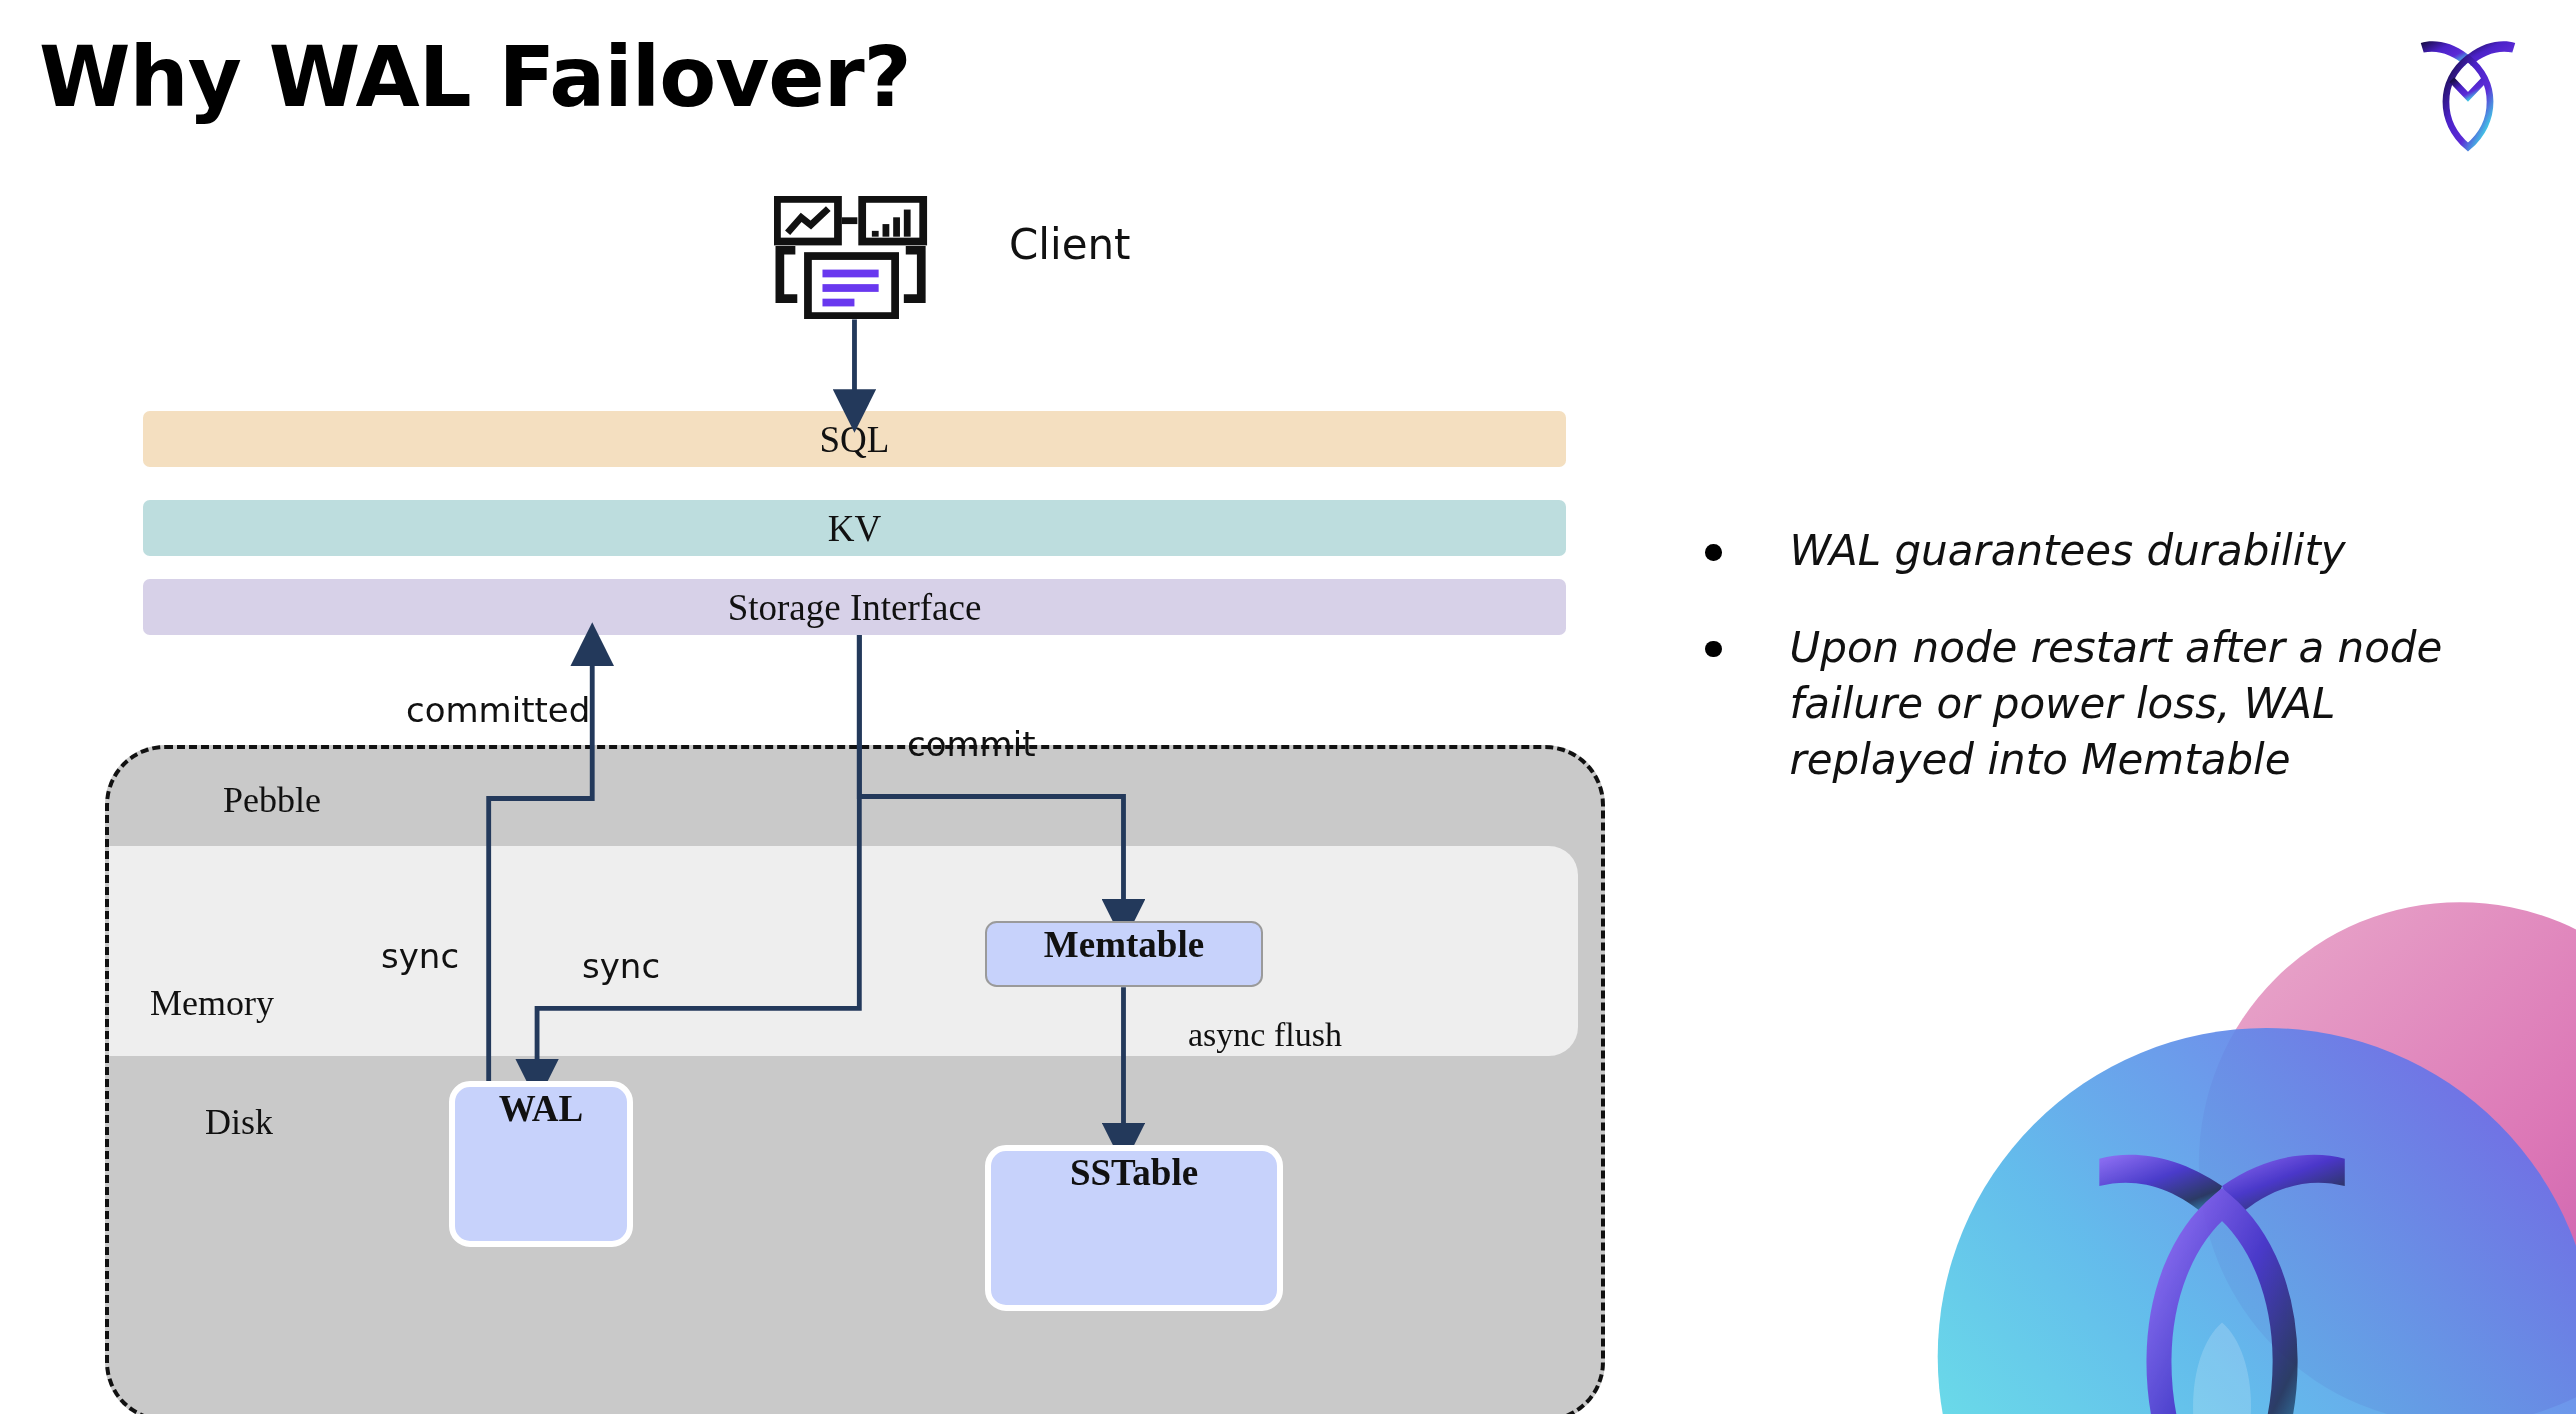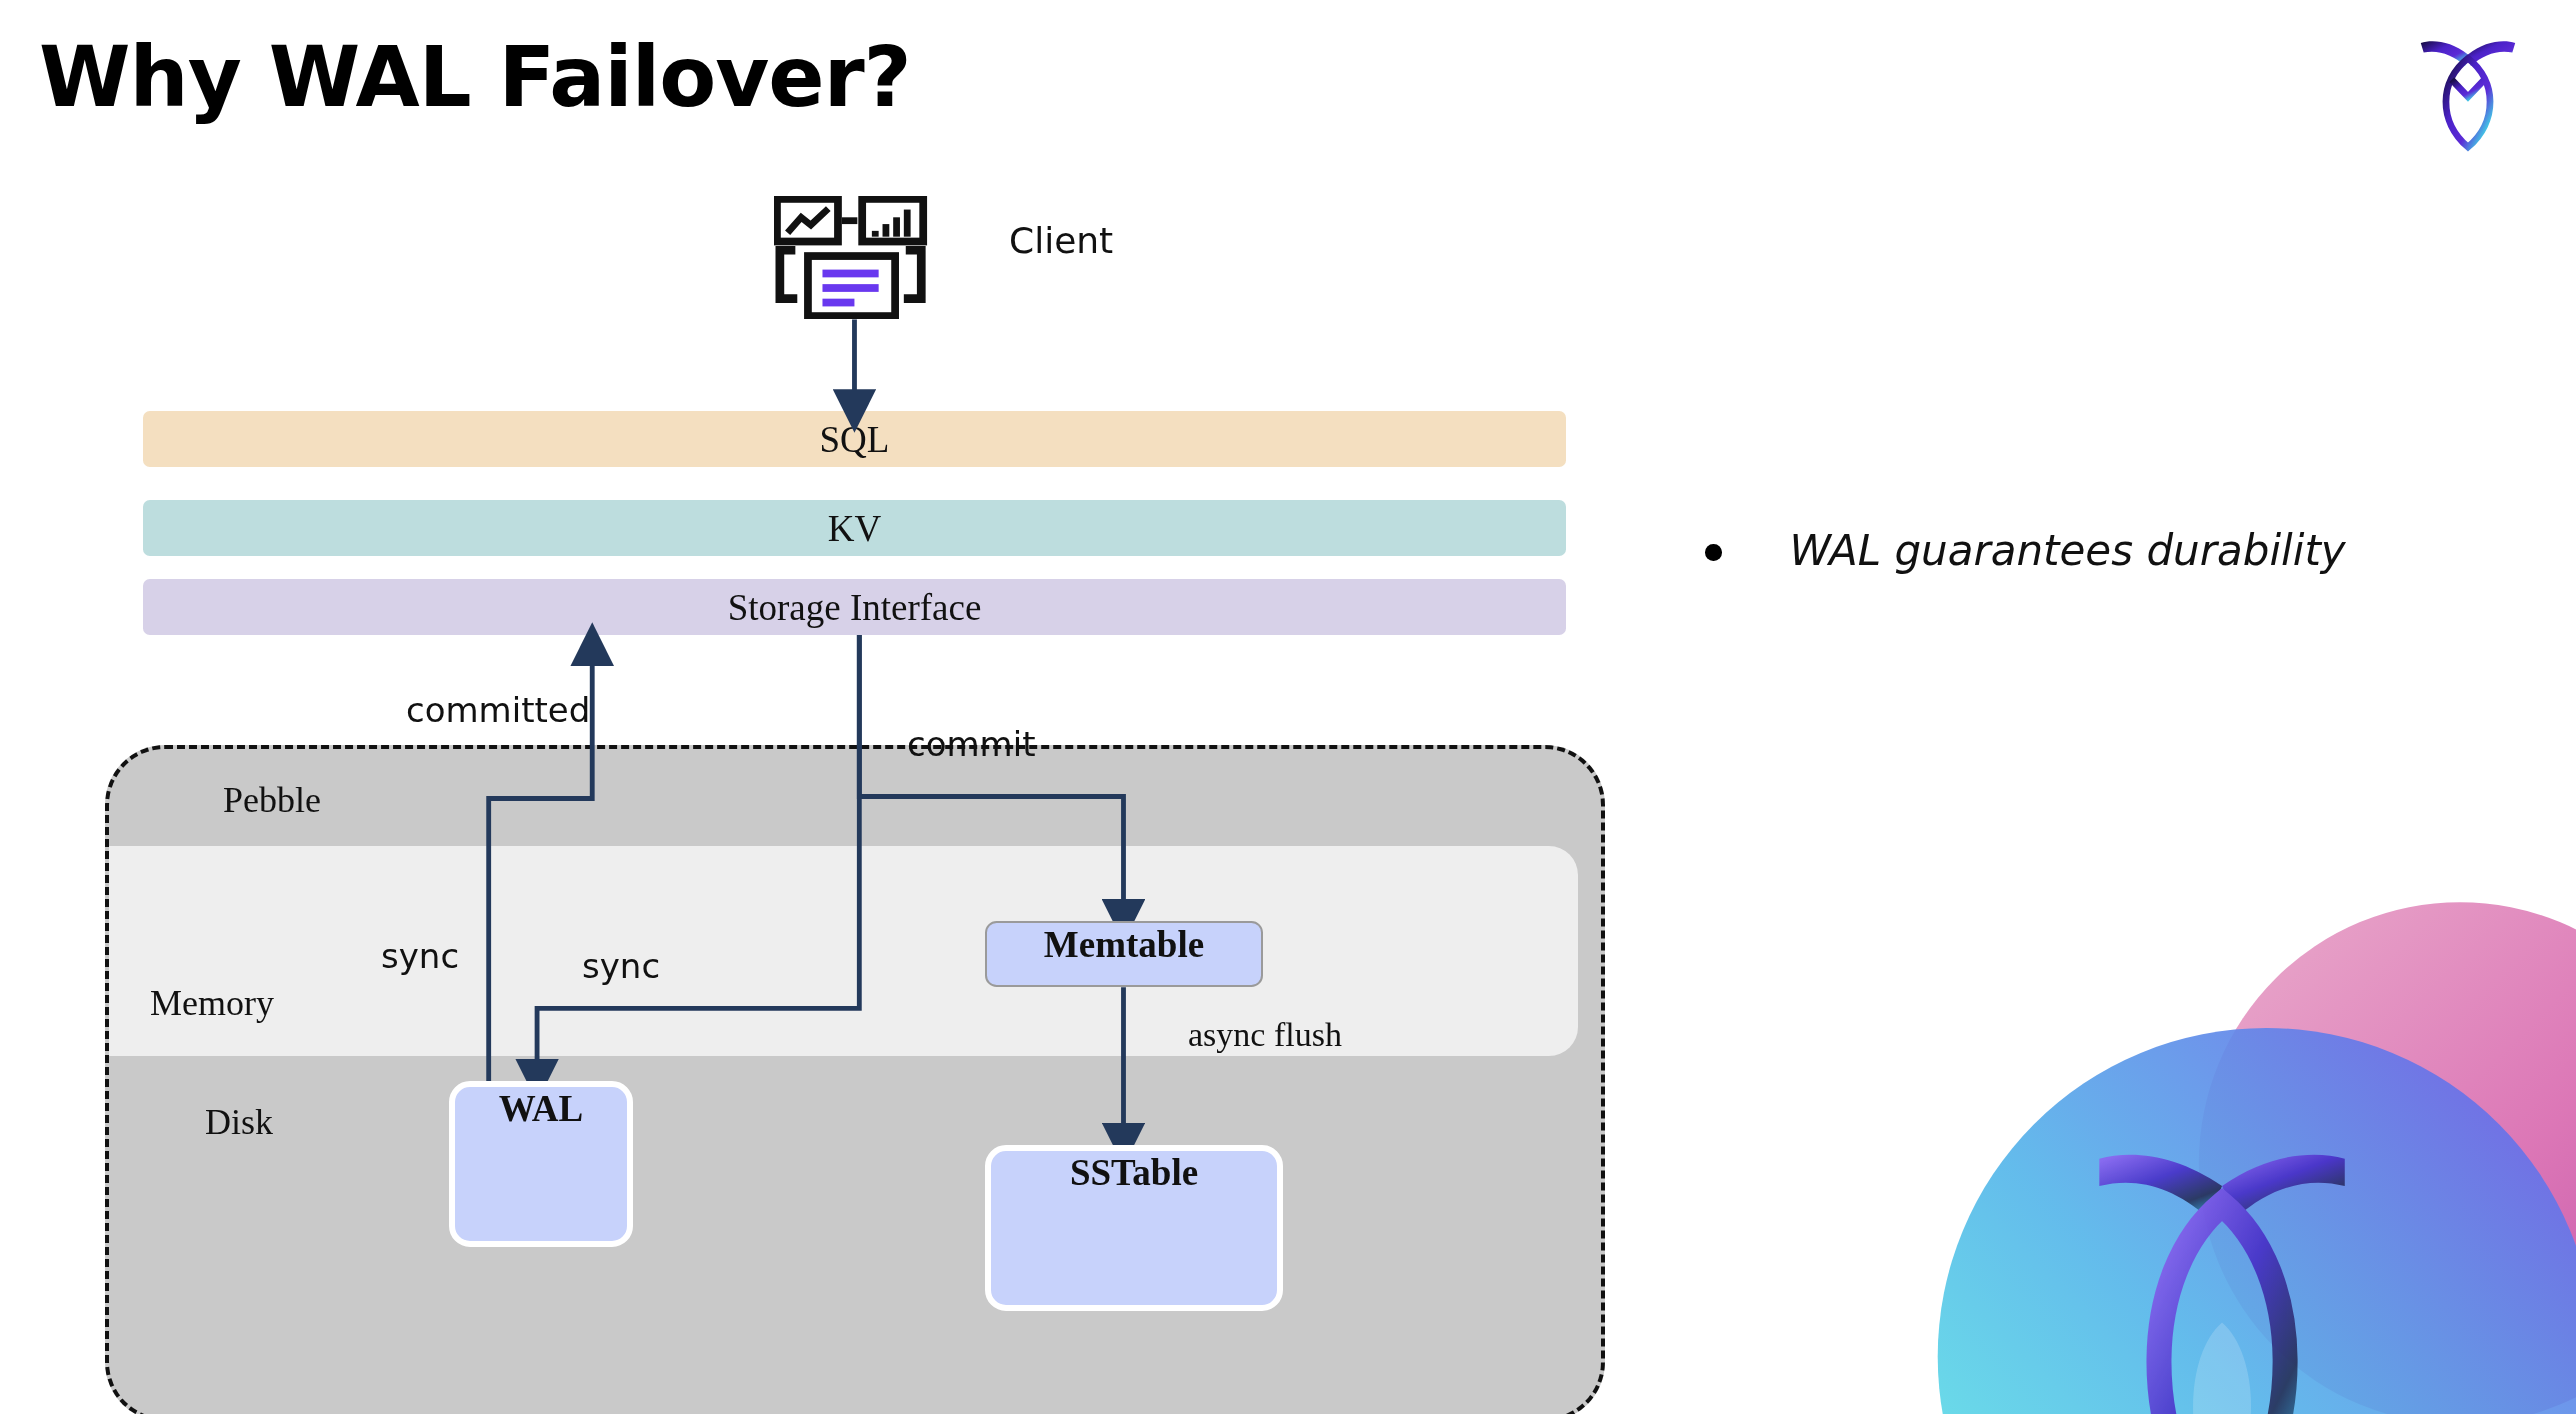--- a/index.html
+++ b/index.html
@@ -13,21 +13,21 @@
   
   #title{position:absolute;left:39px;top:29px;font-size:83px;font-weight:bold;
          letter-spacing:-1px;color:#000;white-space:nowrap;
          font-family:"DejaVu Sans", sans-serif;}
 
   
   #logo{position:absolute;left:2415px;top:37px;width:106px;height:116px;}
 
   
   #client-icon{position:absolute;left:774px;top:196px;width:157px;height:123px;}
-  #client-label{position:absolute;left:1009px;top:220px;font-size:36px;color:#111;
+  #client-label{position:absolute;left:1009px;top:220px;font-size:42px;color:#111;
                 font-family:"DejaVu Sans", sans-serif;}
 
   
   .bar{position:absolute;left:143px;width:1423px;height:56px;border-radius:6.8px;
        display:flex;align-items:center;justify-content:center;
        font-family:"Liberation Serif", serif;font-size:37px;color:#111;}
   #bar-sql{top:411px;}
   #bar-kv{top:500px;}
   #bar-storage{top:579px;}
 
@@ -211,14 +211,18 @@
 <div class="edge-label" id="lbl-commit">commit</div>
 <div class="edge-label" id="lbl-sync1">sync</div>
 <div class="edge-label" id="lbl-sync2">sync</div>
 <div class="edge-label" id="lbl-asyncflush">async flush</div>
 
 <div id="bullets">
   <div class="bullet">
     <div class="bullet-dot"></div>
     <div class="bullet-text">WAL guarantees durability</div>
   </div>
+  <div class="bullet">
+    <div class="bullet-dot"></div>
+    <div class="bullet-text">Upon node restart after a node failure or power loss, WAL replayed into Memtable</div>
+  </div>
 </div>
 
 
 </body></html>

